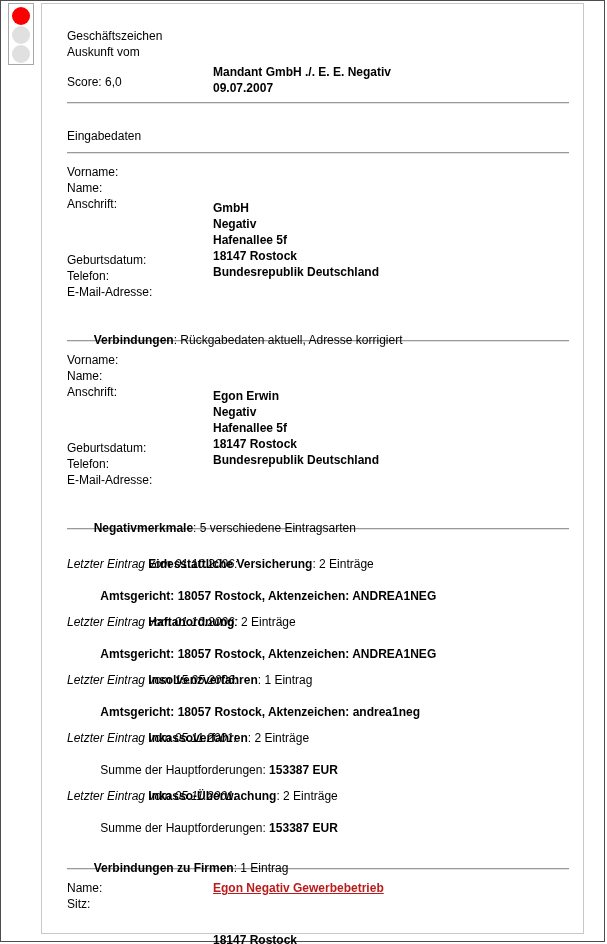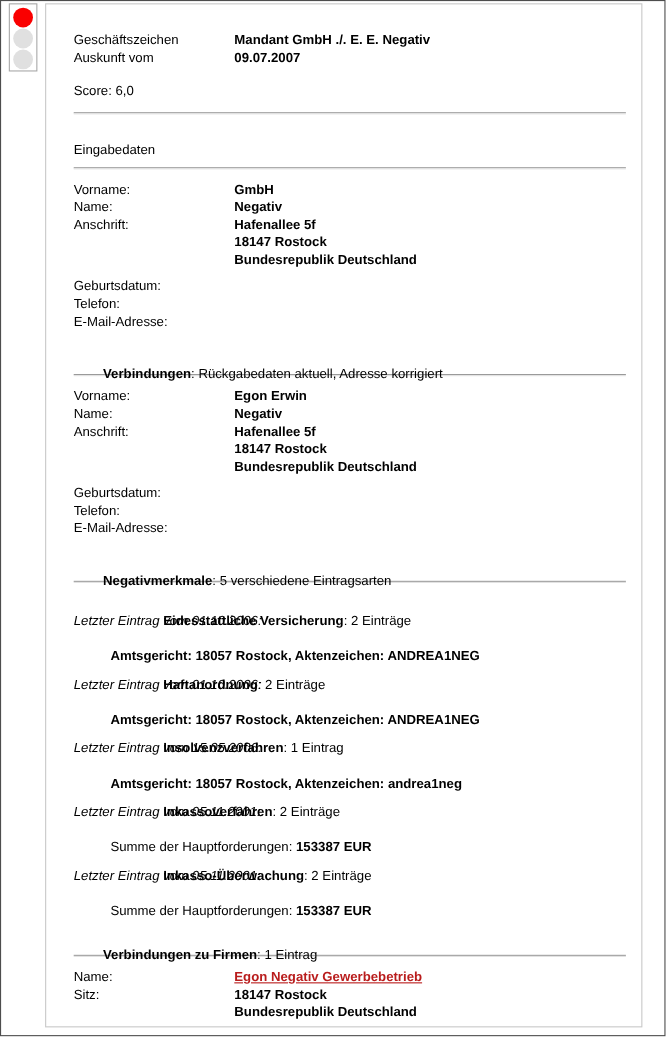--- a/index.html
+++ b/index.html
@@ -88,20 +88,21 @@
     line-height: 16px;
     height: 16px;
     white-space: pre;
   }
   .kv-label {
     width: 146px;
     flex: 0 0 146px;
   }
   .kv-value {
     font-weight: bold;
+    margin-top: 36px;
   }
   .spacer-8  { height: 8px; }
   .spacer-10 { height: 10px; }
   .spacer-12 { height: 12px; }
   .spacer-14 { height: 14px; }
   .spacer-16 { height: 16px; }
   .spacer-24 { height: 24px; }
 
   .line {
     line-height: 16px;

